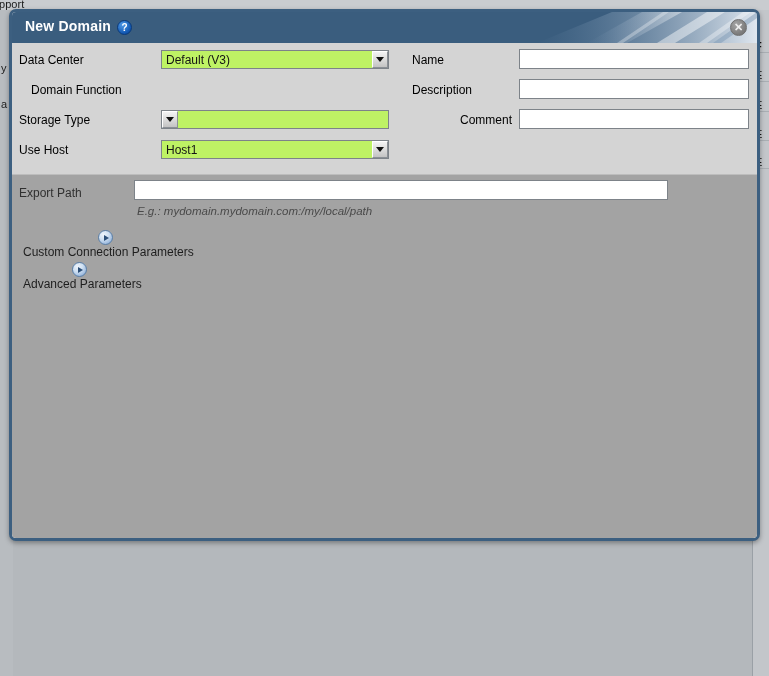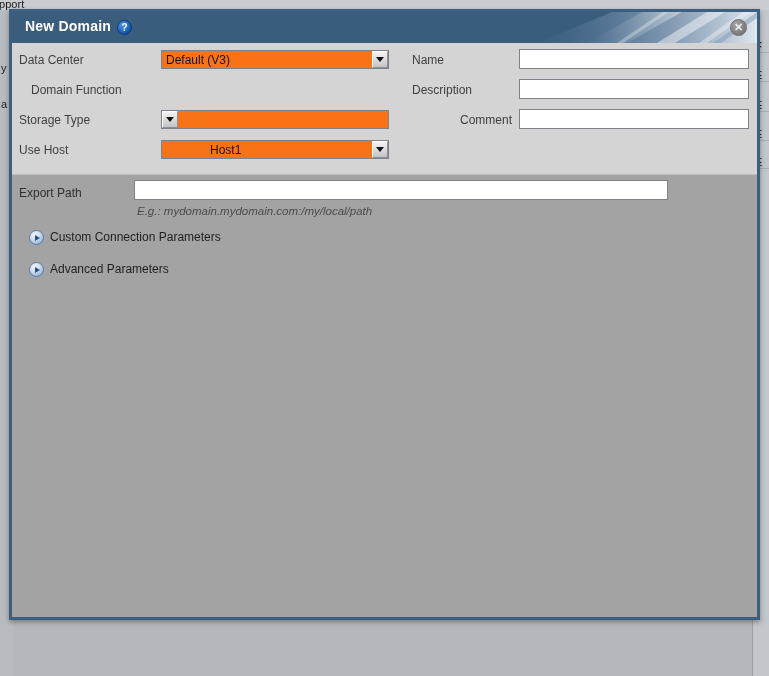--- a/index.html
+++ b/index.html
@@ -68,24 +68,24 @@
     border-bottom: 1px solid #a9aeb3;
     box-sizing: border-box;
   }
 
   
   #dialog {
     position: absolute;
     left: 9px;
     top: 9px;
     width: 751px;
-    height: 611px;
+    height: 532px;
     box-sizing: border-box;
     border: 3px solid #3c5f80;
-    border-radius: 0;
+    border-radius: 7px;
     background: #ffffff;
     box-shadow: 0 2px 5px rgba(0,0,0,0.35);
     overflow: hidden;
   }
 
   
   #titlebar {
     position: relative;
     height: 31px;
     background: #3a5d7e;
@@ -140,29 +140,29 @@
   
   #header-form {
     position: relative;
     height: 131px;
     background: #d4d4d4;
     border-bottom: 1px solid #bdbdbd;
   }
   .field-label {
     position: absolute;
     font-size: 12px;
-    color: #404040;
+    color: #000000;
     white-space: nowrap;
   }
 
   
   .combo {
     position: absolute;
     height: 19px;
-    background: #f97316;
+    background: #bef264;
     border: 1px solid #7d8389;
     box-sizing: border-box;
     display: flex;
     align-items: center;
     cursor: pointer;
   }
   .combo .combo-value {
     flex: 1;
     padding-left: 4px;
     font-size: 12px;
@@ -226,24 +226,25 @@
     position: absolute;
     left: 125px; top: 30px;
     font-size: 11.5px;
     font-style: italic;
     color: #4a4a4a;
     white-space: nowrap;
   }
 
   .expander {
     position: absolute;
-    left: 17px;
+    left: 5px;
     display: flex;
-    align-items: flex-start;
+    align-items: center;
     cursor: pointer;
+    flex-direction: column;
   }
   .expander-icon {
     width: 15px; height: 15px;
     border-radius: 50%;
     background: radial-gradient(circle at 35% 28%, #eef4fb 0%, #cfe0f2 40%, #9dbade 75%, #5d82ab 100%);
     border: 1px solid #5a7fa8;
     box-sizing: border-box;
     position: relative;
     flex: none;
   }
@@ -353,21 +354,21 @@
     <div class="field-label" style="left:7px; top:40px;margin-left:12px;">Domain Function</div>
 
     <div class="field-label" style="left:7px; top:70px;">Storage Type</div>
     <div class="combo" style="left:149px; top:67px; width:228px;">
       <span class="combo-arrow">
           <i></i>
         </span>
     </div>
 
     <div class="field-label" style="left:7px; top:100px;">Use Host</div>
-    <div class="combo" style="left:149px; top:97px; width:228px;padding-left:44px;">
+    <div class="combo" style="left:149px; top:97px; width:228px;">
       <span class="combo-value">Host1</span>
       <span class="combo-arrow">
           <i></i>
         </span>
     </div>
 
     <div class="field-label" style="left:400px; top:10px;">Name</div>
     <input class="textinput" style="left: 507px; top: 6px; width: 230px;" type="text" value="">
 
     <div class="field-label" style="left:400px; top:40px;">Description</div>

